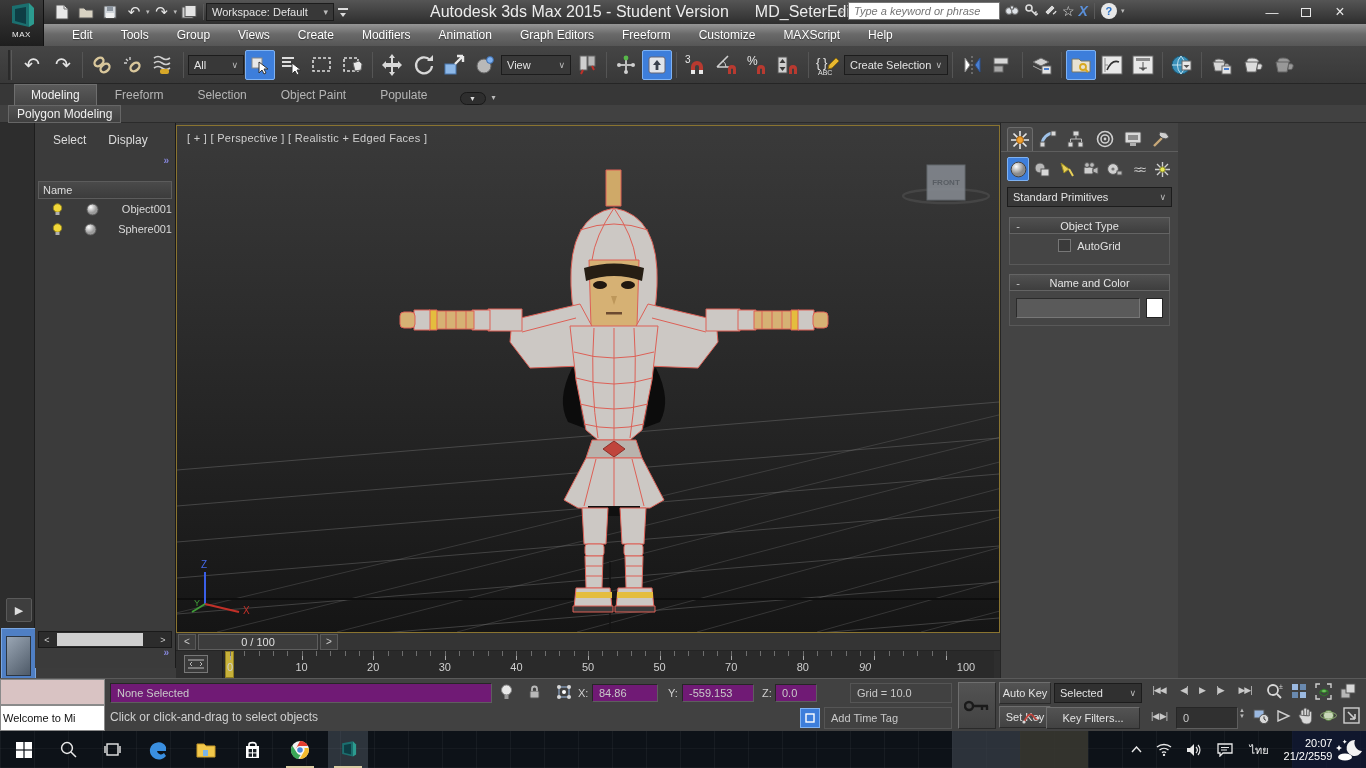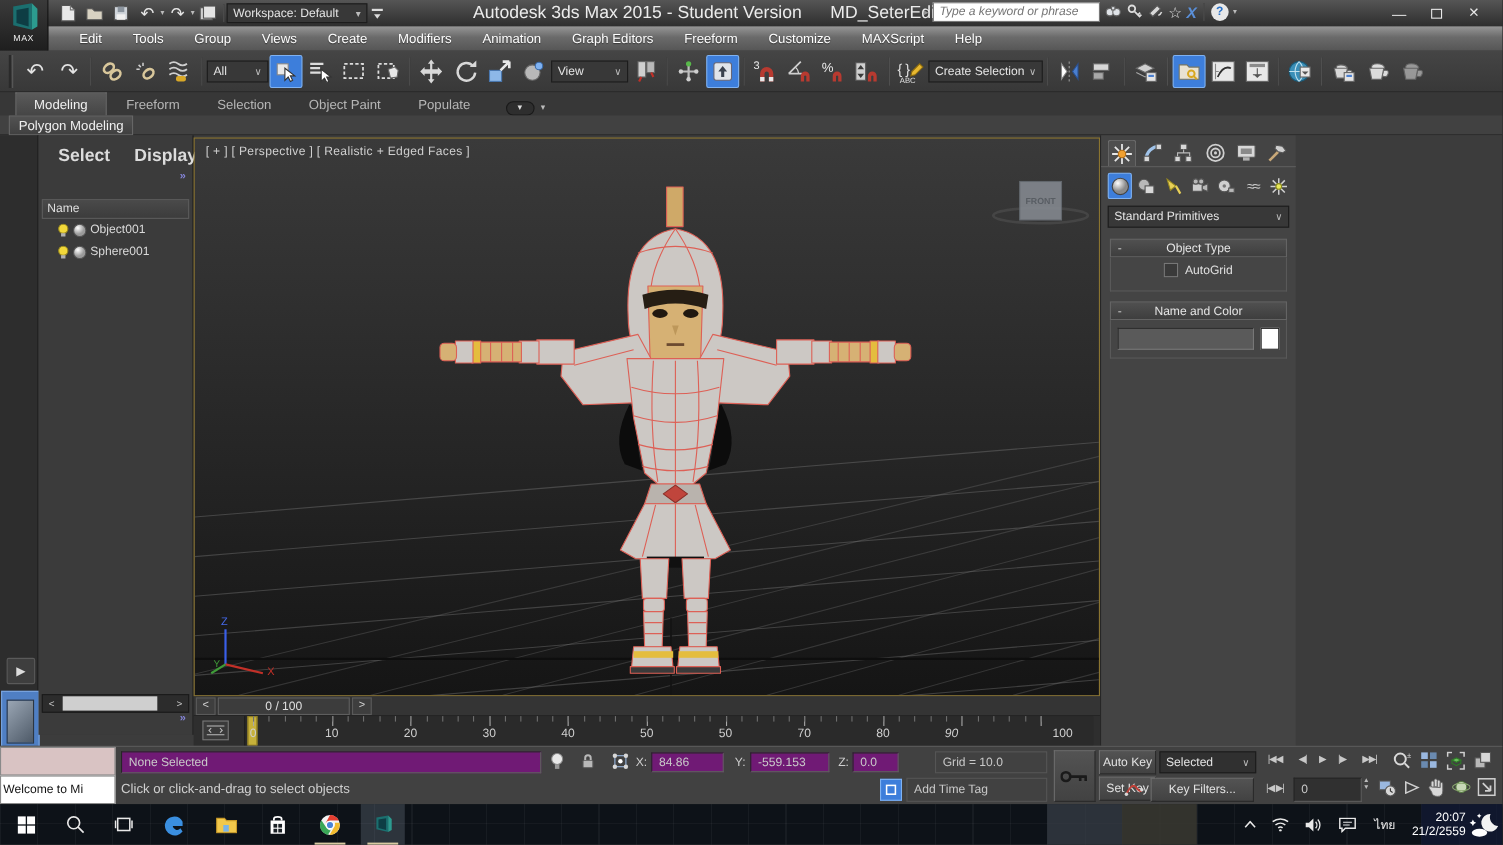--- a/index.html
+++ b/index.html
@@ -33,24 +33,24 @@
   .rtab.active{background:linear-gradient(#5a5a5a,#454545);border:1px solid #6e6e6e;border-bottom:none;color:#f0f0f0;}
   #ribbonrow{left:0;top:105px;width:1366px;height:18px;background:#414141;border-bottom:1px solid #2b2b2b;display:flex;align-items:center;padding-left:8px;}
   #polymod{background:linear-gradient(#525252,#404040);border:1px solid #666;padding:1px 8px;font-size:12px;color:#efefef;}
   .pill{width:26px;height:13px;background:#2e2e2e;border:1px solid #191919;border-radius:7px;display:flex;align-items:center;justify-content:center;color:#ddd;font-size:7px;margin-left:14px;}
   
   #leftstrip{left:0;top:123px;width:35px;height:555px;background:#2d2d2d;border-right:1px solid #1d1d1d;}
   #expandbtn{left:6px;top:598px;width:26px;height:24px;background:#3e3e3e;border:1px solid #5a5a5a;border-radius:2px;display:flex;align-items:center;justify-content:center;color:#ddd;}
   #blueswatch{left:1px;top:628px;width:35px;height:56px;background:#4f7fc4;border:1px solid #7aa6e0;display:flex;align-items:center;justify-content:center;}
   #blueswatch .inner{width:25px;height:40px;background:linear-gradient(135deg,#9aa6b4,#4e5a68);border:1px solid #2c3642;}
   #explorer{left:35px;top:123px;width:141px;height:545px;background:#3b3b3b;border-right:1px solid #1b1b1b;}
-  .exp-menu{color:#dcdcdc;font-size:16px;font-weight:bold;}
+  .exp-menu{color:#dcdcdc;font-size:12px;}
   .chev2{color:#8585d8;font-size:10px;font-weight:bold;letter-spacing:-1px;}
   #namehdr{left:3px;top:58px;width:134px;height:18px;background:linear-gradient(#4a4a4a,#3c3c3c);border:1px solid #5c5c5c;color:#ddd;padding:1px 4px;font-size:11px;}
-  .exp-row{display:flex;align-items:center;gap:3px;height:20px;padding-left:14px;color:#dadada;font-size:11px;}
+  .exp-row{display:flex;align-items:center;gap:3px;height:20px;padding-left:14px;color:#dadada;font-size:11px;justify-content:space-between;}
   .hsb{left:3px;top:508px;width:134px;height:17px;background:#2c2c2c;border:1px solid #1a1a1a;display:flex;align-items:center;}
   .hsb .thumb{height:13px;width:86px;background:#cfcfcf;margin-left:2px;}
   .hsb .arr{width:16px;text-align:center;color:#ccc;font-size:9px;}
   
   #viewport{left:176px;top:125px;width:824px;height:508px;border:1px solid #8a7430;background:linear-gradient(#3a3a3a,#262626 55%,#151515);overflow:hidden;}
   #vplabel{left:10px;top:6px;color:#cfcfcf;font-size:11px;letter-spacing:.3px;}
   
   #timeslider{left:176px;top:633px;width:824px;height:18px;background:#343434;border-bottom:1px solid #242424;display:flex;align-items:center;}
   .ts-btn{width:18px;height:16px;background:#3e3e3e;border:1px solid #5a5a5a;color:#ccc;display:flex;align-items:center;justify-content:center;font-size:10px;margin-left:2px;}
   #framebox{width:120px;height:16px;background:#3c3c3c;border:1px solid #5e5e5e;color:#e0e0e0;text-align:center;margin-left:2px;line-height:15px;}

